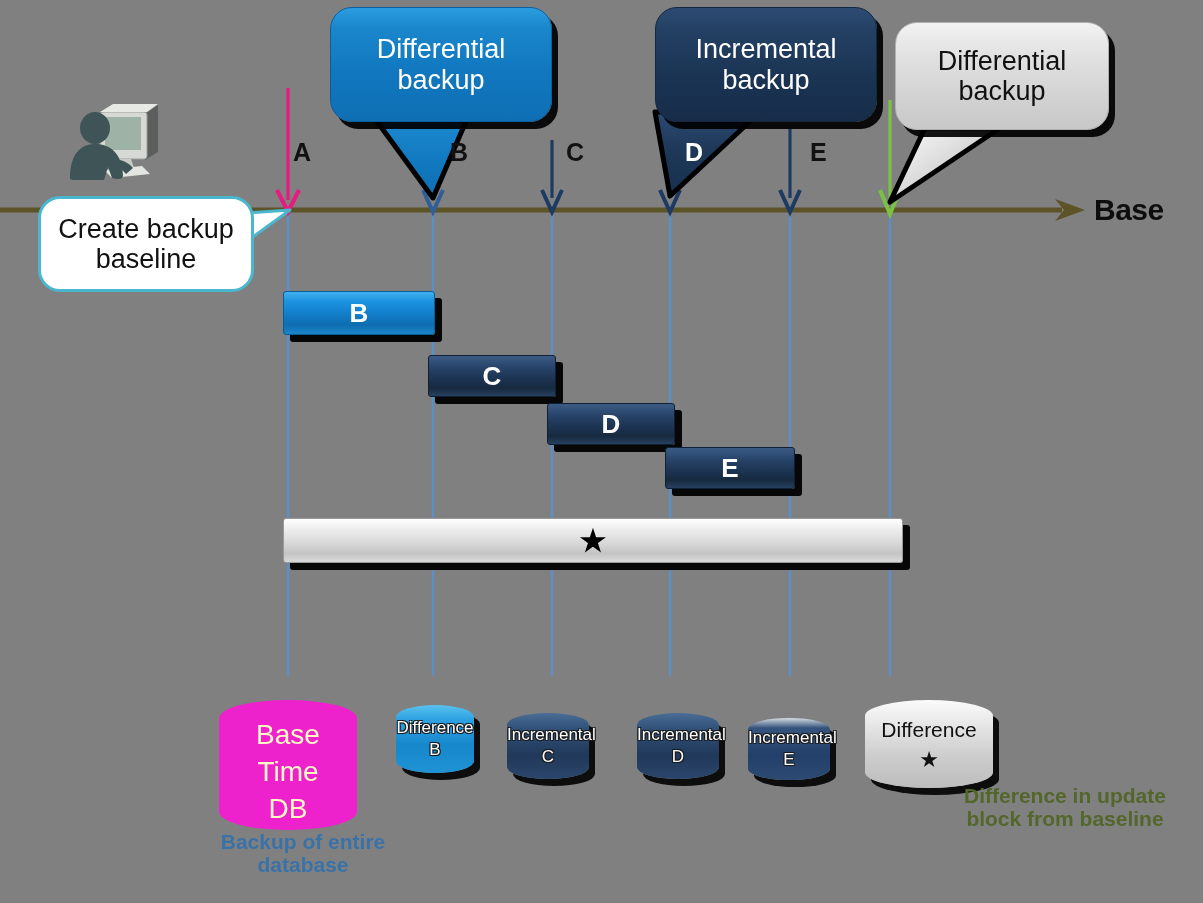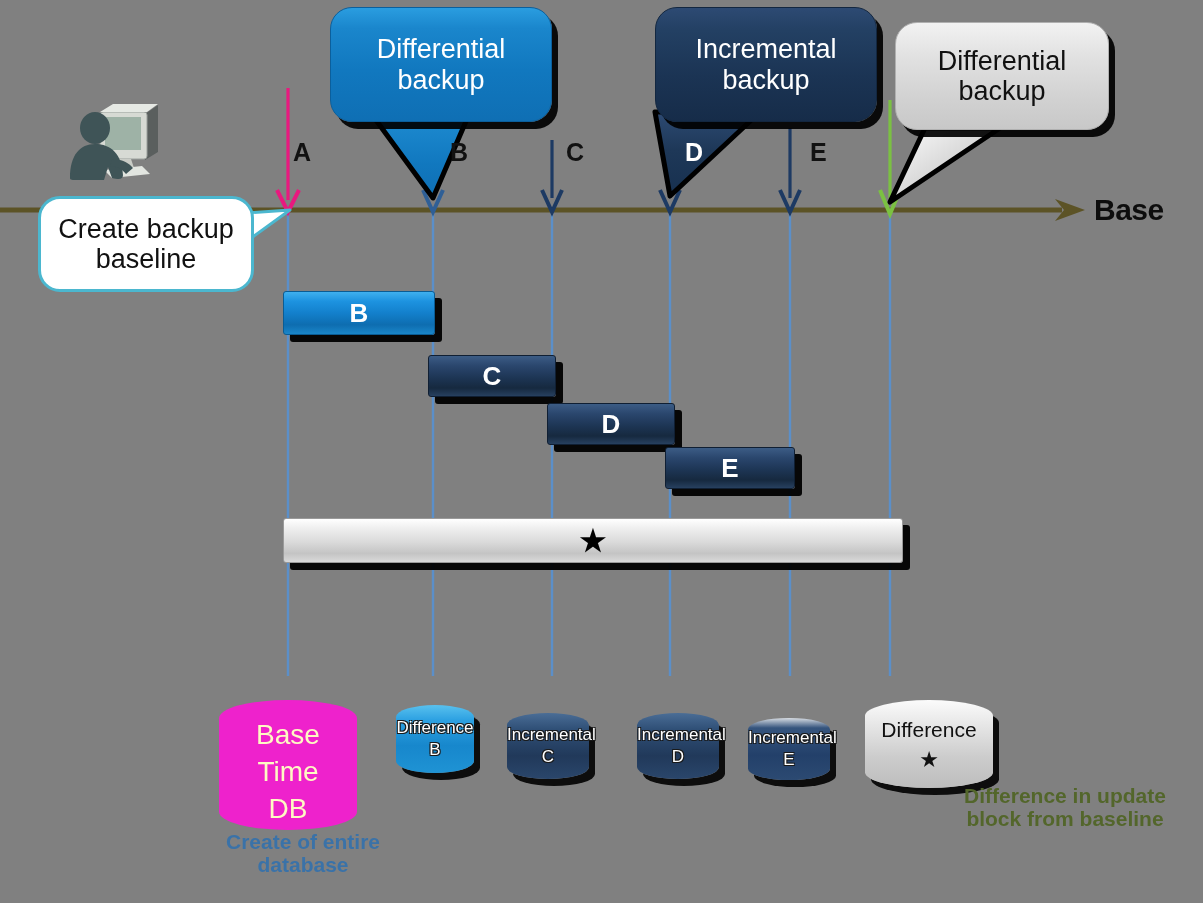--- a/index.html
+++ b/index.html
@@ -315,20 +315,20 @@
     <div class="lbl outlined" style="top:11px;">Incremental</div>
     <div class="lbl outlined" style="top:33px;">E</div>
   </div>
 
   <div class="cyl grey" style="left:865px;top:700px;width:128px;height:88px;">
     <div class="body"></div>
     <div class="lbl" style="top:19px;">Difference</div>
     <div class="lbl" style="top:48px;font-size:22px;">★</div>
   </div>
 
-  <div class="caption cap-blue" style="left:200px;top:830px;width:206px;white-space:pre-line;">Create of entire
+  <div class="caption cap-blue" style="left:200px;top:830px;width:206px;white-space:pre-line;">Backup of entire
 database</div>
 
 
   <div class="caption cap-olive" style="left:920px;top:784px;width:290px;white-space:pre-line;">Difference in update
 block from  baseline</div>
 
 </div>
 
 </body></html>

